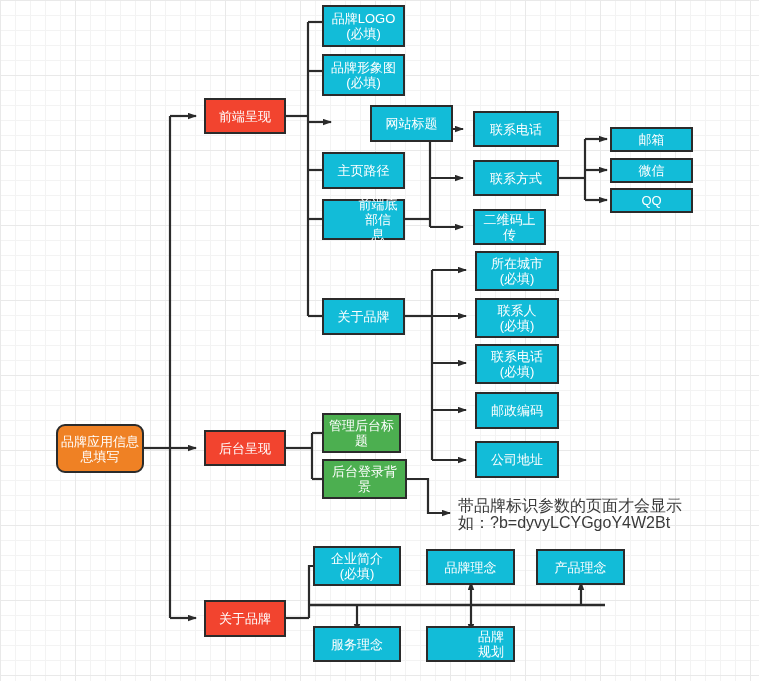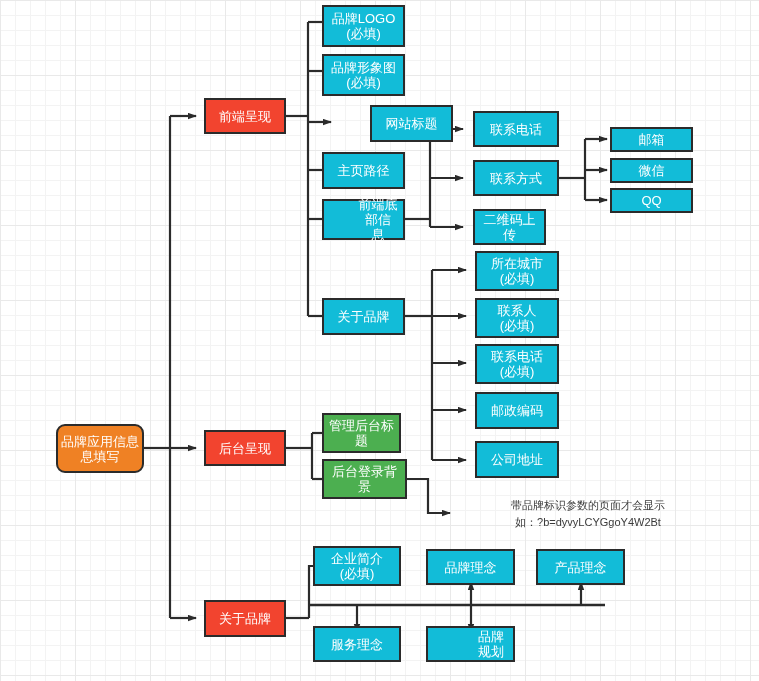--- a/index.html
+++ b/index.html
@@ -44,24 +44,24 @@
     padding: 0 3px;
     white-space: pre-line;
   }
   .node.cyan   { background: #12bcd8; }
   .node.red    { background: #f2442f; }
   .node.green  { background: #4caf50; }
   .node.orange { background: #ef8124; border-radius: 9px; }
   .note {
     position: absolute;
     color: #3a3a3a;
-    font-size: 11px;
+    font-size: 16px;
     line-height: 17px;
     white-space: pre-line;
-    text-align: center;
+    text-align: left;
   }
 </style>
 </head>
 <body>
 
 <div id="canvas">
 
   <svg class="edges" viewBox="0 0 759 681" xmlns="http://www.w3.org/2000/svg">
     <defs>
       <marker id="arrow" markerWidth="9" markerHeight="9" refX="8" refY="3.2" orient="auto" markerUnits="userSpaceOnUse">

